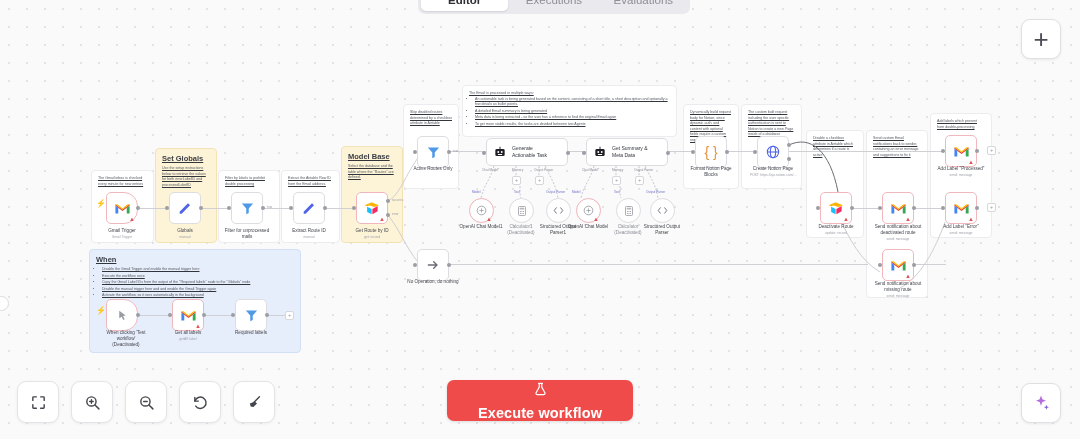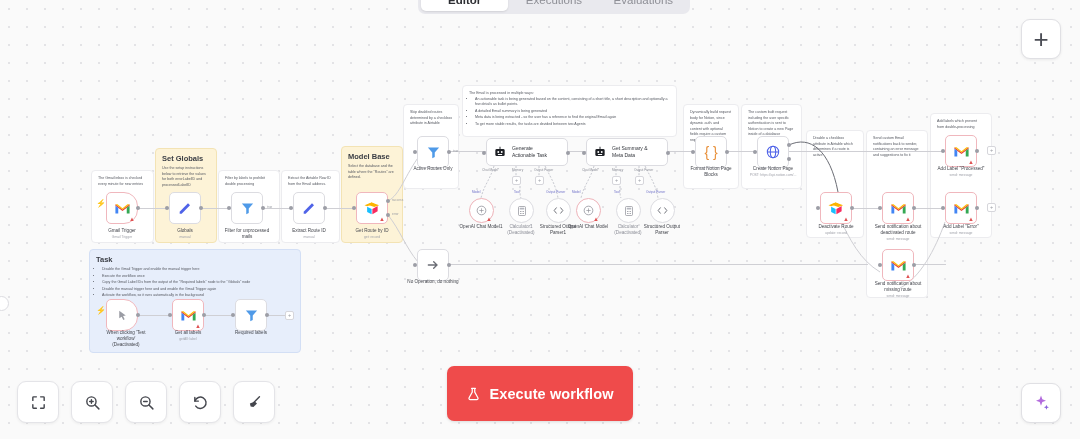--- a/index.html
+++ b/index.html
@@ -39,34 +39,35 @@
   #fab-ai{right:19px;bottom:16px;}
   
   .tb{
     position:absolute;bottom:16px;width:40px;height:40px;border-radius:9px;
     background:#ffffff;border:1px solid #e4e4e8;box-shadow:0 1px 3px rgba(0,0,0,.06);
     display:flex;align-items:center;justify-content:center;cursor:pointer;
   }
   #tb1{left:17px;}#tb2{left:71px;}#tb3{left:125px;}#tb4{left:179px;}#tb5{left:233px;}
   
   #execute{
-    position:absolute;left:447px;bottom:18px;width:186px;height:55px;
+    position:absolute;left:447px;bottom:18px;width:186px;height:41px;
     background:#ef4b4b;border-radius:7px;display:flex;align-items:center;
-    justify-content:center;gap:8px;cursor:pointer;box-shadow:0 1px 3px rgba(0,0,0,.12);
+    justify-content:center;gap:8px;cursor:pointer;box-shadow:0 1px 3px rgba(0,0,0,.12);flex-direction:column;
   }
   #execute .lbl{color:#fff;font-size:14.5px;font-weight:700;letter-spacing:.1px;}
   
   #edge-handle{
     position:absolute;left:-6px;top:296px;width:13px;height:13px;border-radius:50%;
     background:#fff;border:1px solid #dcdce1;
   }
   
   .sticky{
     position:absolute;border-radius:4px;box-sizing:border-box;overflow:hidden;
     padding:5px 6px;
+    text-decoration:underline;
   }
   .sticky .s-title{font-size:7.5px;font-weight:700;color:#3a3d44;margin:0 0 3px 0;}
   .sticky .s-body{font-size:3.6px;line-height:1.55;color:#555860;}
   .sticky .s-body li{margin:0 0 1px 0;}
   .sticky ul{margin:0;padding-left:6px;}
   .sticky.yellow{background:#fdf3d7;border:1px solid #f3e3b4;}
   .sticky.plain{background:#ffffff;border:1px solid #ececef;}
   .sticky.blue{background:#e7eefb;border:1px solid #d3dff5;}
 
   .node{
@@ -210,21 +211,21 @@
 
 <div class="sticky plain" style="left:866px;top:130px;width:62px;height:168px;">
   <div class="s-body">Send custom Email notifications back to sender, containing an error message and suggestions to fix it</div>
 </div>
 
 <div class="sticky plain" style="left:930px;top:113px;width:62px;height:125px;">
   <div class="s-body">Add labels which prevent from double-processing</div>
 </div>
 
 <div class="sticky blue" style="left:89px;top:249px;width:212px;height:104px;">
-  <div class="s-title">Task</div>
+  <div class="s-title">When</div>
   <ul class="s-body">
     <li>Disable the Gmail Trigger and enable the manual trigger here</li>
     <li>Execute the workflow once</li>
     <li>Copy the Gmail Label IDs from the output of the "Required labels" node to the "Globals" node</li>
     <li>Disable the manual trigger here and and enable the Gmail Trigger again</li>
     <li>Activate the workflow, so it runs automatically in the background</li>
   </ul>
 </div>
 
 <div class="conn" style="left:138px;top:208px;width:46px;"></div>

